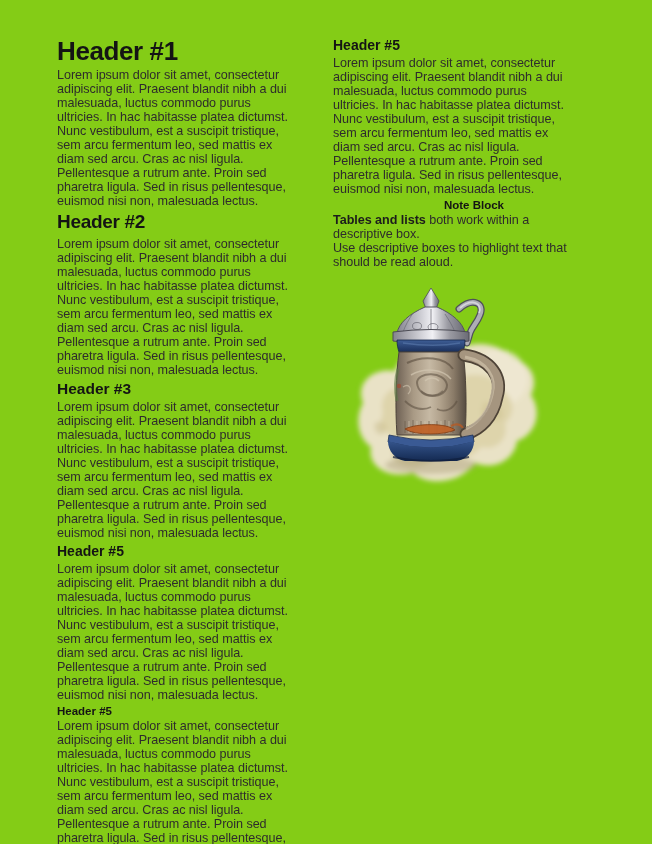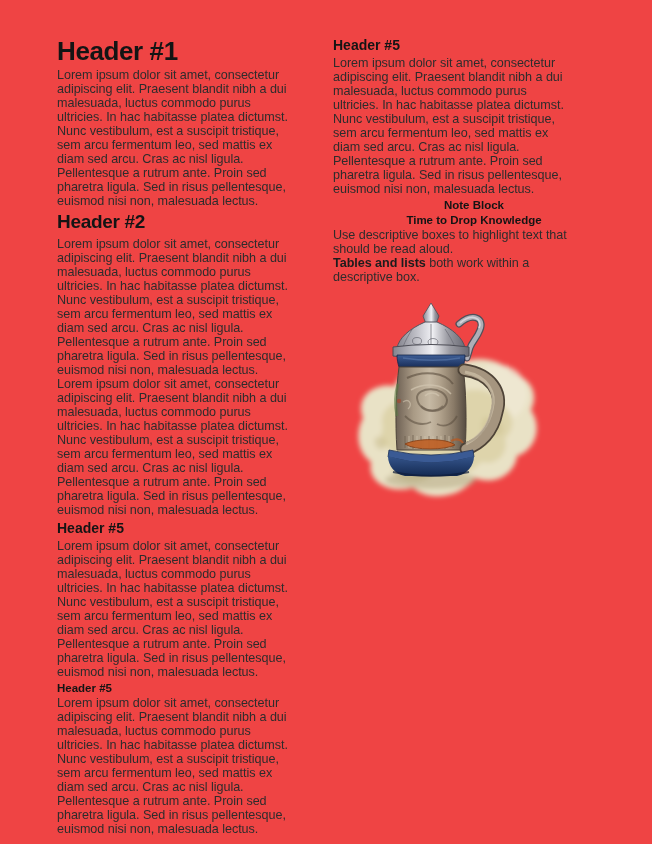--- a/index.html
+++ b/index.html
@@ -3,21 +3,21 @@
 <meta charset="utf-8">
 <style>
   html,body{margin:0;padding:0;background:#ffffff;}
   body{
     width:652px;height:844px;
     font-family:"Liberation Sans","DejaVu Sans",sans-serif;
     color:#2d2d2d;
     position:relative;
     overflow:hidden;
   }
-  .page{position:absolute;left:0;top:0;width:652px;height:844px;background:#ef4444;}
+  .page{position:absolute;left:0;top:0;width:652px;height:844px;background:#84cc16;}
   .col{position:absolute;top:38px;}
   #left-col{left:57px;width:258px;}
   #right-col{left:333px;width:282px;}
   p.body{
     font-size:12.6px;line-height:14px;margin:0;
     white-space:pre-line;color:#2e2c2c;letter-spacing:-0.05px;
   }
   .hd{font-weight:bold;color:#141414;}
   .hd.h1{font-size:26px;line-height:26px;margin:0 0 4px;letter-spacing:-0.4px;}
   .hd.h2{font-size:19px;line-height:22px;margin:3px 0 4px;letter-spacing:-0.3px;}
@@ -50,20 +50,21 @@
       <p class="body">Lorem ipsum dolor sit amet, consectetur
 adipiscing elit. Praesent blandit nibh a dui
 malesuada, luctus commodo purus
 ultricies. In hac habitasse platea dictumst.
 Nunc vestibulum, est a suscipit tristique,
 sem arcu fermentum leo, sed mattis ex
 diam sed arcu. Cras ac nisl ligula.
 Pellentesque a rutrum ante. Proin sed
 pharetra ligula. Sed in risus pellentesque,
 euismod nisi non, malesuada lectus.</p>
+      <div class="hd h3">Header #3</div>
       <p class="body">Lorem ipsum dolor sit amet, consectetur
 adipiscing elit. Praesent blandit nibh a dui
 malesuada, luctus commodo purus
 ultricies. In hac habitasse platea dictumst.
 Nunc vestibulum, est a suscipit tristique,
 sem arcu fermentum leo, sed mattis ex
 diam sed arcu. Cras ac nisl ligula.
 Pellentesque a rutrum ante. Proin sed
 pharetra ligula. Sed in risus pellentesque,
 euismod nisi non, malesuada lectus.</p>
@@ -96,25 +97,24 @@
 adipiscing elit. Praesent blandit nibh a dui
 malesuada, luctus commodo purus
 ultricies. In hac habitasse platea dictumst.
 Nunc vestibulum, est a suscipit tristique,
 sem arcu fermentum leo, sed mattis ex
 diam sed arcu. Cras ac nisl ligula.
 Pellentesque a rutrum ante. Proin sed
 pharetra ligula. Sed in risus pellentesque,
 euismod nisi non, malesuada lectus.</p>
       <div class="hd h6">Note Block</div>
-      <div class="hd h6">Time to Drop Knowledge</div>
+      <p class="body"><b>Tables and lists</b><span> both work within a
+descriptive box.</span></p>
       <p class="body">Use descriptive boxes to highlight text that
 should be read aloud.</p>
-      <p class="body"><b>Tables and lists</b><span> both work within a
-descriptive box.</span></p>
       <div class="stein-wrap">
     <svg width="278" height="220" viewBox="0 0 278 220" xmlns="http://www.w3.org/2000/svg">
       <defs>
         <filter id="wc" x="-20%" y="-20%" width="140%" height="140%">
           <feGaussianBlur stdDeviation="2.5"></feGaussianBlur>
         </filter>
         <linearGradient id="gradPewter" x1="0" y1="0" x2="1" y2="0">
           <stop offset="0" stop-color="#84848e"></stop>
           <stop offset="0.4" stop-color="#d8d8de"></stop>
           <stop offset="0.52" stop-color="#f0f0f4"></stop>

